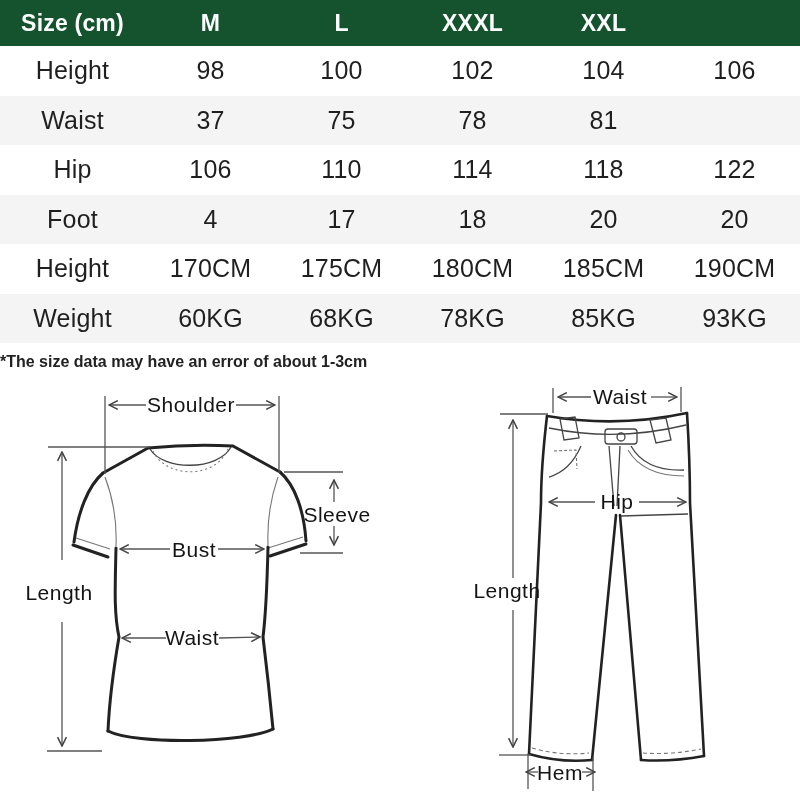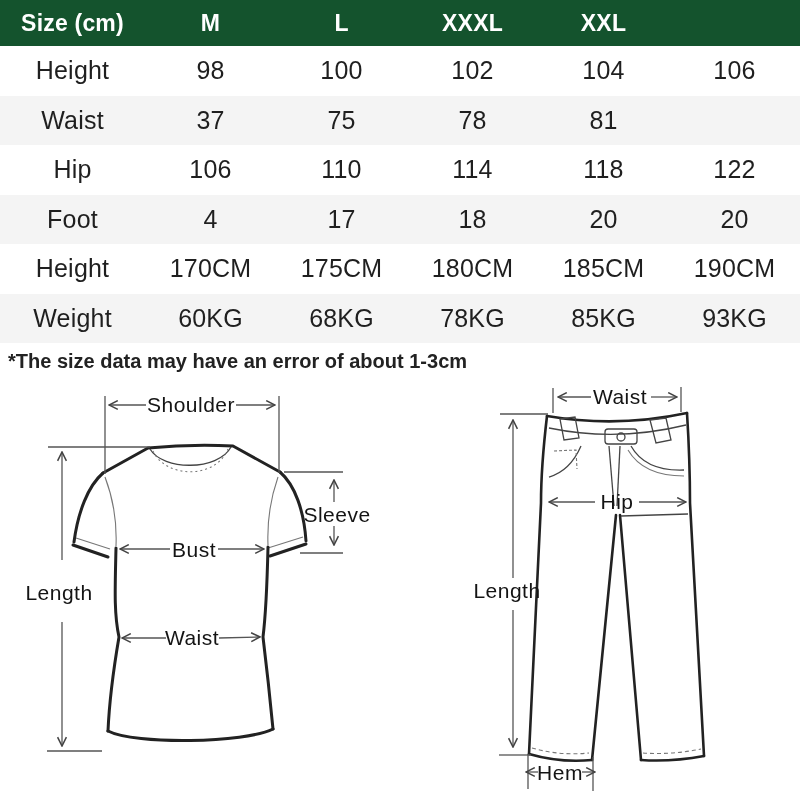--- a/index.html
+++ b/index.html
@@ -33,22 +33,21 @@
     font-size: 25px;
     letter-spacing: 0.2px;
     line-height: 1;
   }
   .thead .cell { font-size: 23px; }
 
   
   .note-band {
     height: 37px;
     display: flex; align-items: center;
-    padding-left: 8px;
-    font-size: 20px;
+    font-size: 16px;
     font-weight: 600;
     color: #222;
   }
 
   
   .diagrams-svg { display: block; width: 800px; height: 420px; }
   .dim-label {
     font-family: "Liberation Sans", "DejaVu Sans", sans-serif;
     font-size: 21px;
     fill: #141414;

